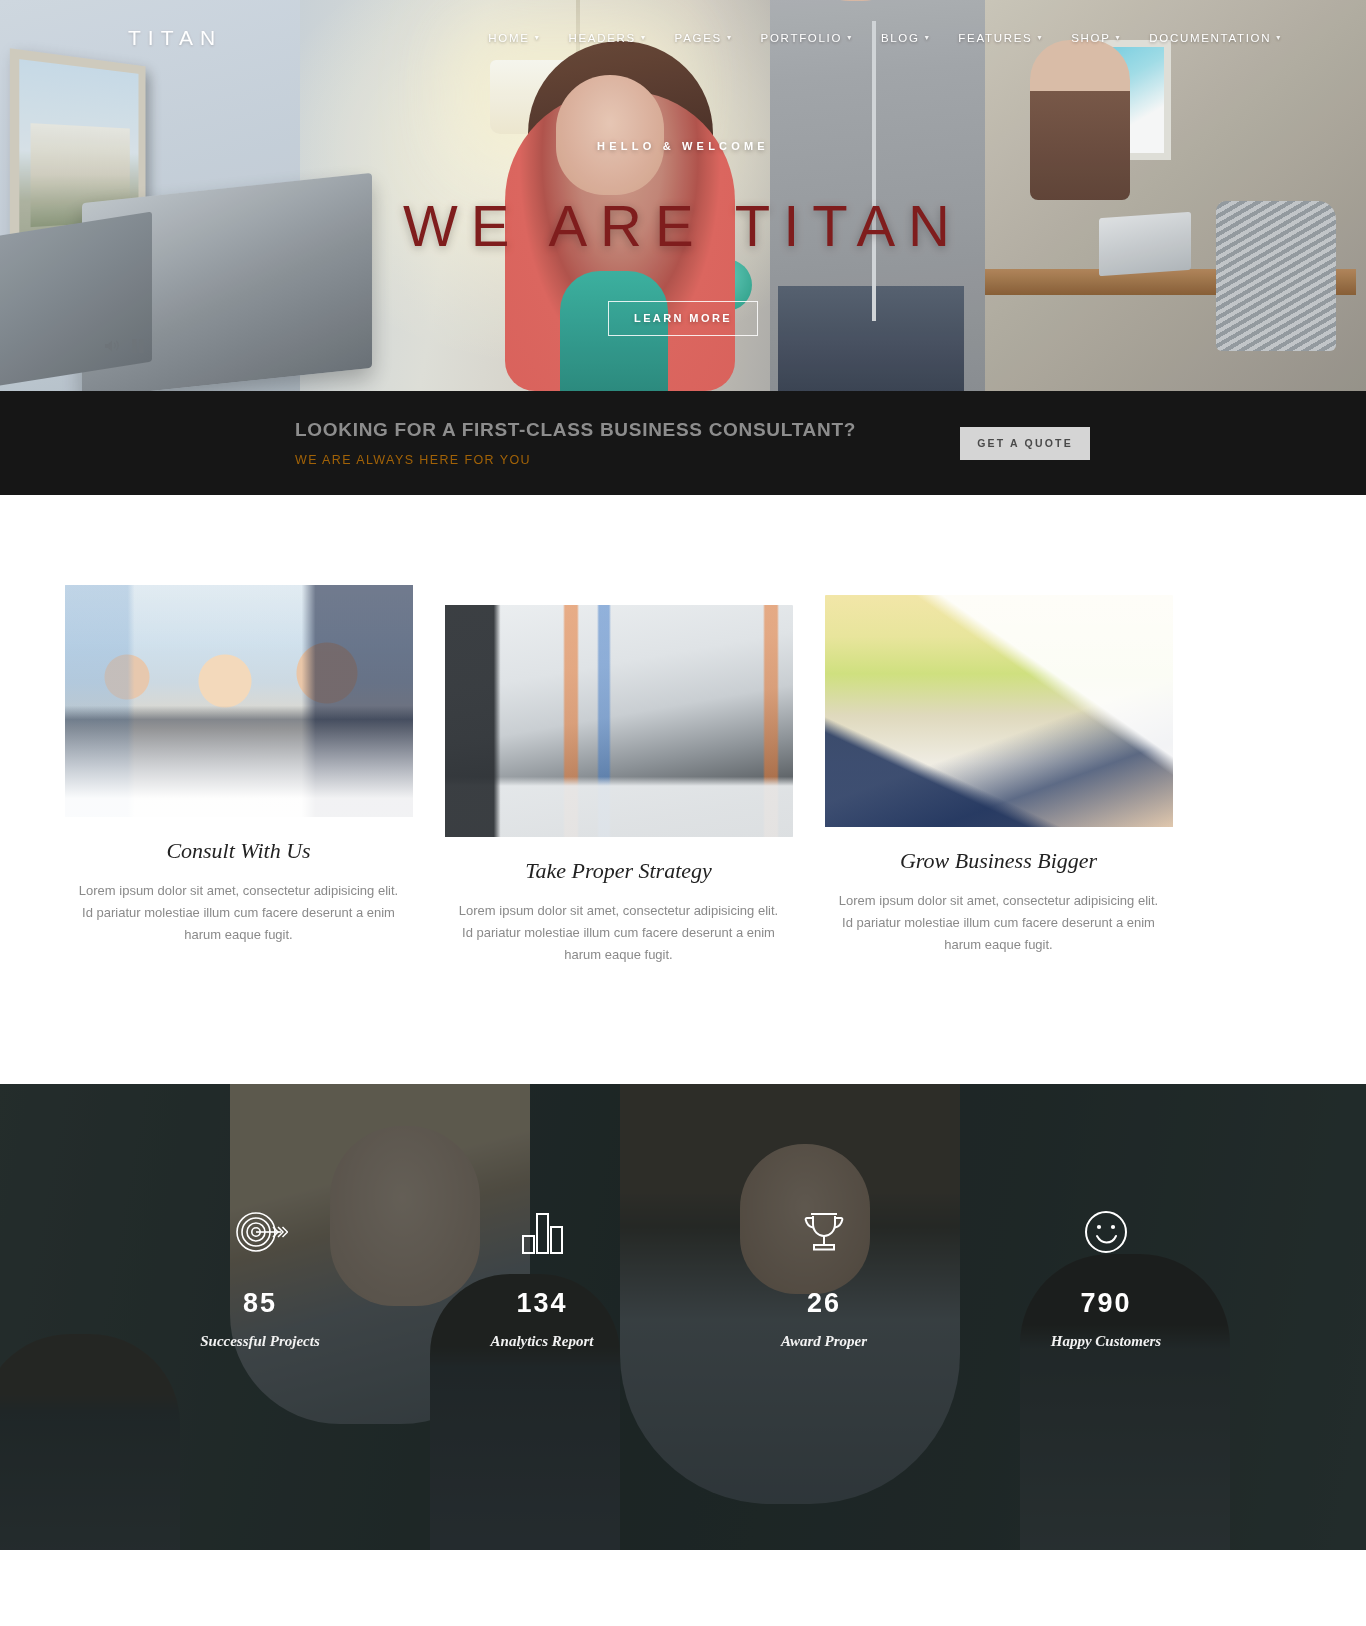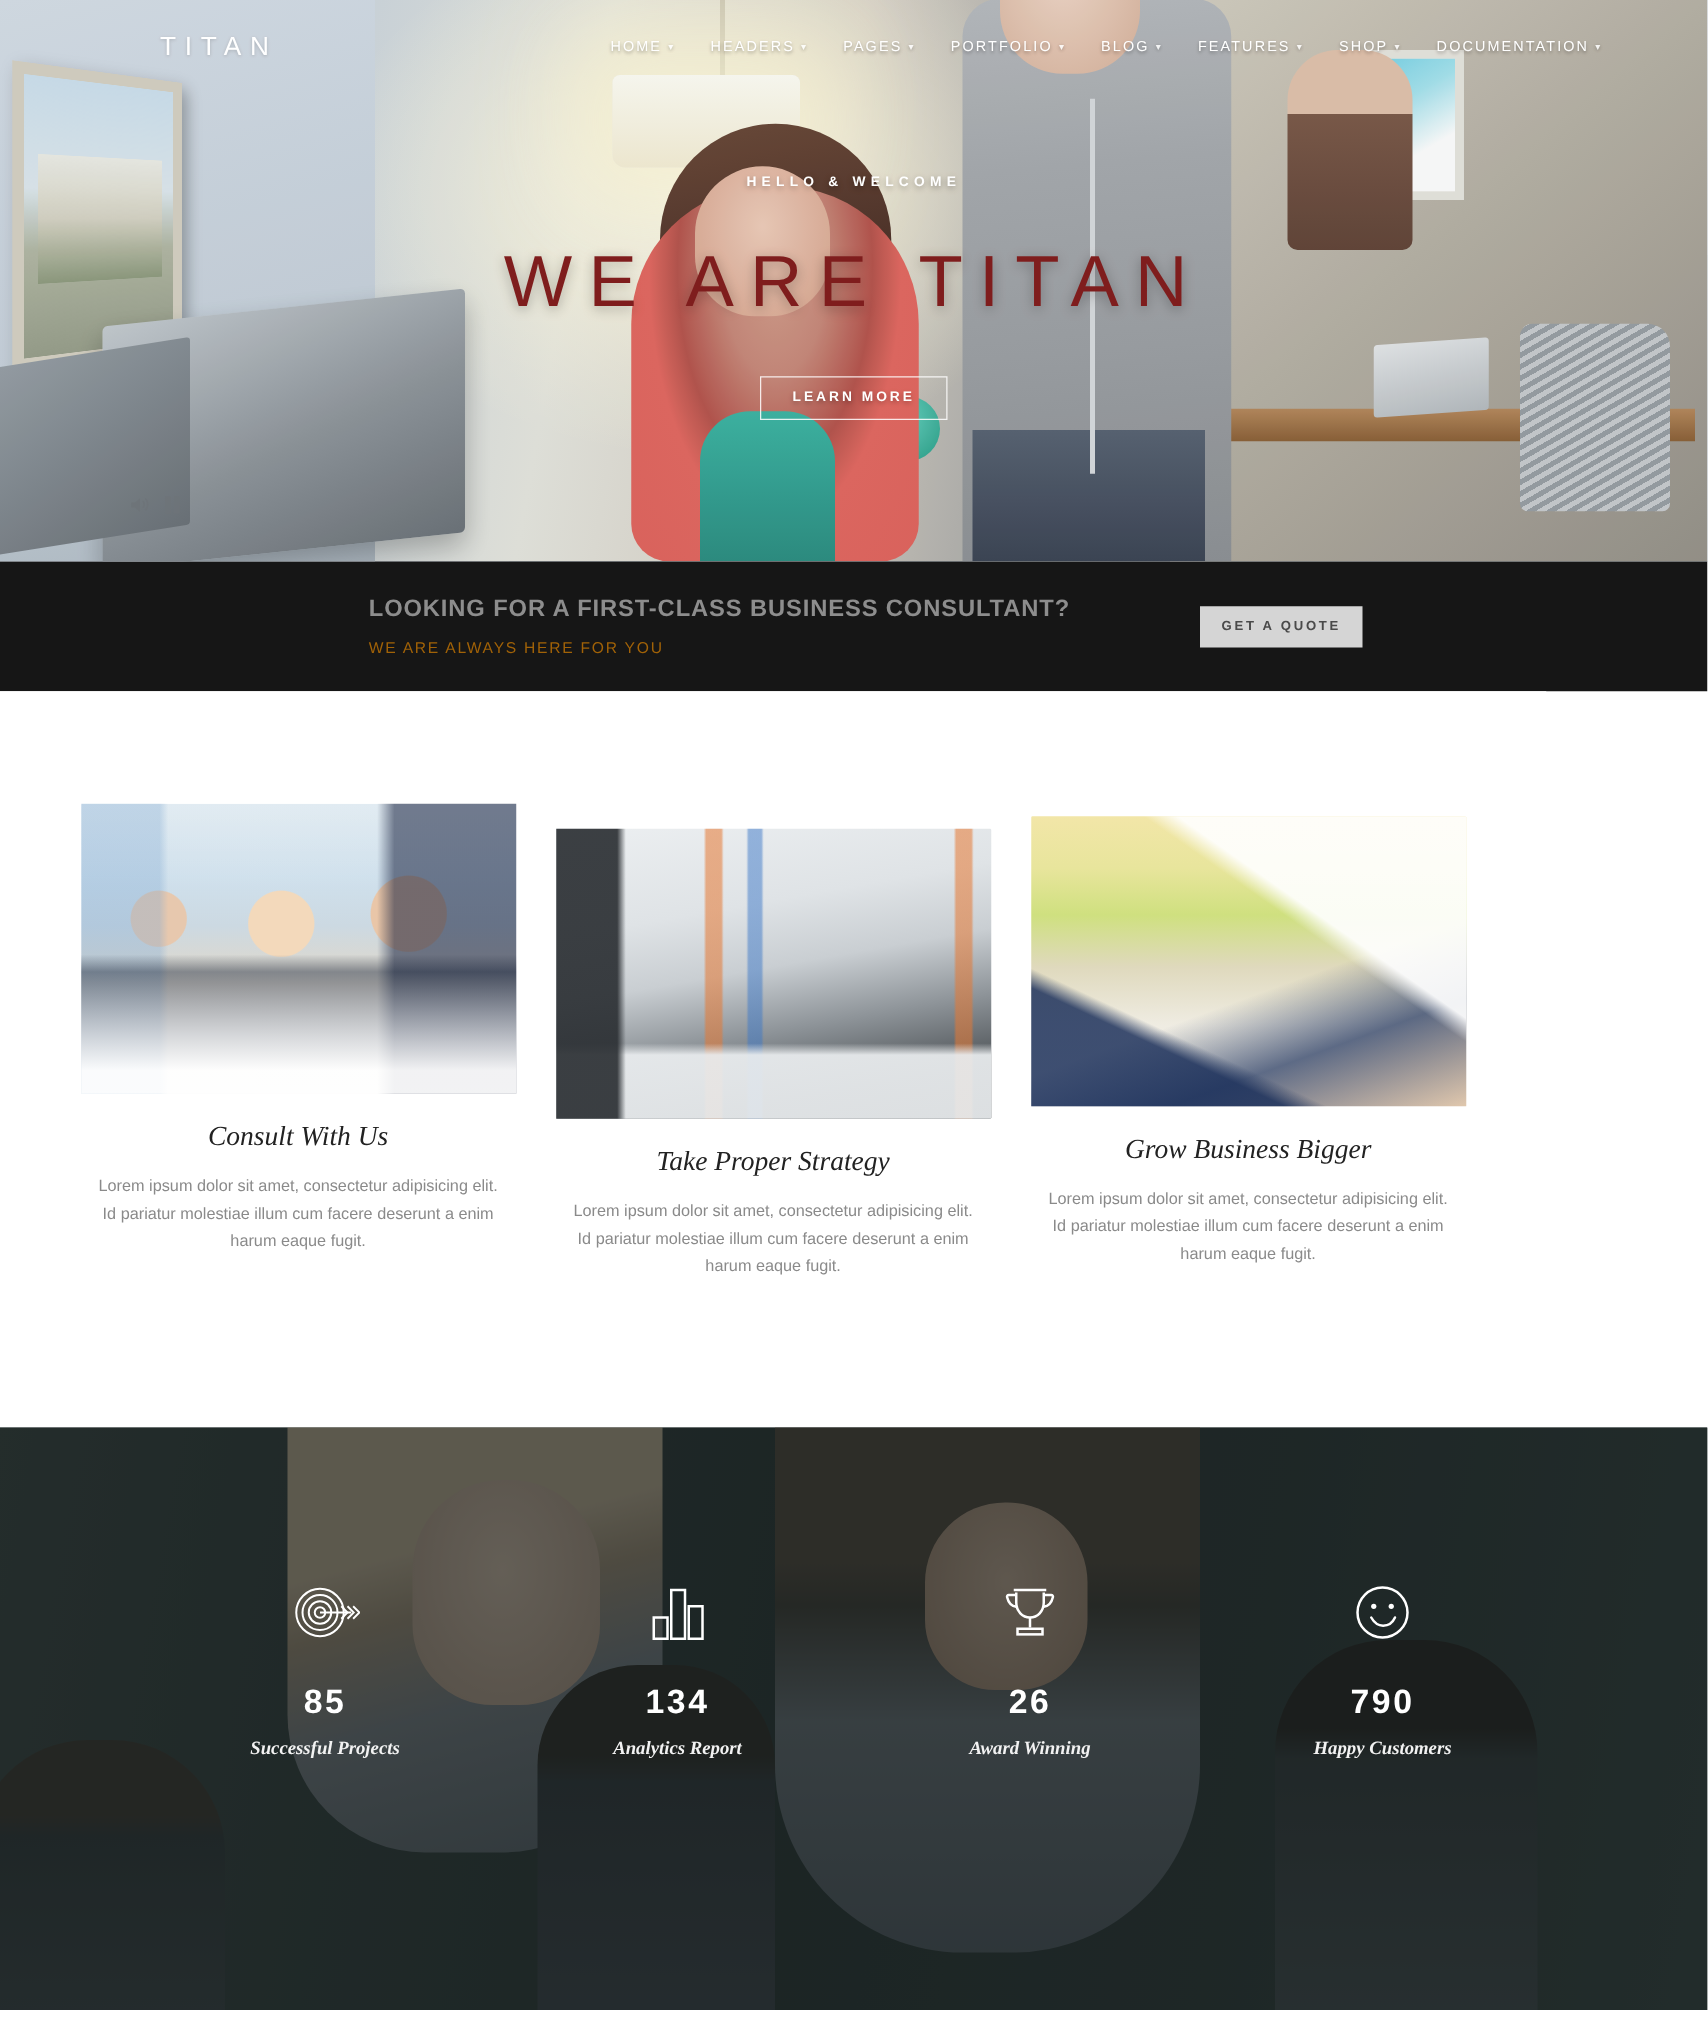--- a/index.html
+++ b/index.html
@@ -8,21 +8,21 @@
     background: #ffffff;
     font-family: "Liberation Sans", sans-serif;
     -webkit-font-smoothing: antialiased;
   }
   body { width: 1366px; overflow-x: hidden; }
 
   
   .hero {
     position: relative;
     width: 1366px;
-    height: 449px;
+    height: 391px;
     overflow: hidden;
     background: #b9c4cd;
   }
   .hero-photo {
     position: absolute;
     inset: 0;
     overflow: hidden;
   }
   
   .ph-base {
@@ -434,21 +434,21 @@
         <svg width="50" height="50" viewBox="0 0 50 50" fill="none" stroke="#ffffff" stroke-width="2">
           <line x1="12" y1="7" x2="38" y2="7"></line>
           <path d="M14 9v8c0 7 5 12 11 12s11-5 11-12V9"></path>
           <path d="M14 11H8c-1 0-1.6.8-1.3 1.8C7.8 17.5 10.6 20 14 20.4"></path>
           <path d="M36 11h6c1 0 1.6.8 1.3 1.8C42.2 17.5 39.4 20 36 20.4"></path>
           <line x1="25" y1="29" x2="25" y2="37"></line>
           <rect x="15" y="38" width="20" height="4.5"></rect>
         </svg>
       </div>
       <div class="cnt-num">26</div>
-      <div class="cnt-label">Award Winning</div>
+      <div class="cnt-label">Award Proper</div>
     </div>
 
     <div class="cnt-col">
       <div class="cnt-icon">
         <svg width="50" height="50" viewBox="0 0 50 50" fill="none" stroke="#ffffff" stroke-width="2">
           <circle cx="25" cy="25" r="20"></circle>
           <circle cx="18" cy="20" r="2.1" fill="#ffffff" stroke="none"></circle>
           <circle cx="32" cy="20" r="2.1" fill="#ffffff" stroke="none"></circle>
           <path d="M16 29c2.5 4.5 6 6.5 9.5 6.5S33 33.5 35 29" stroke-linecap="round"></path>
         </svg>

